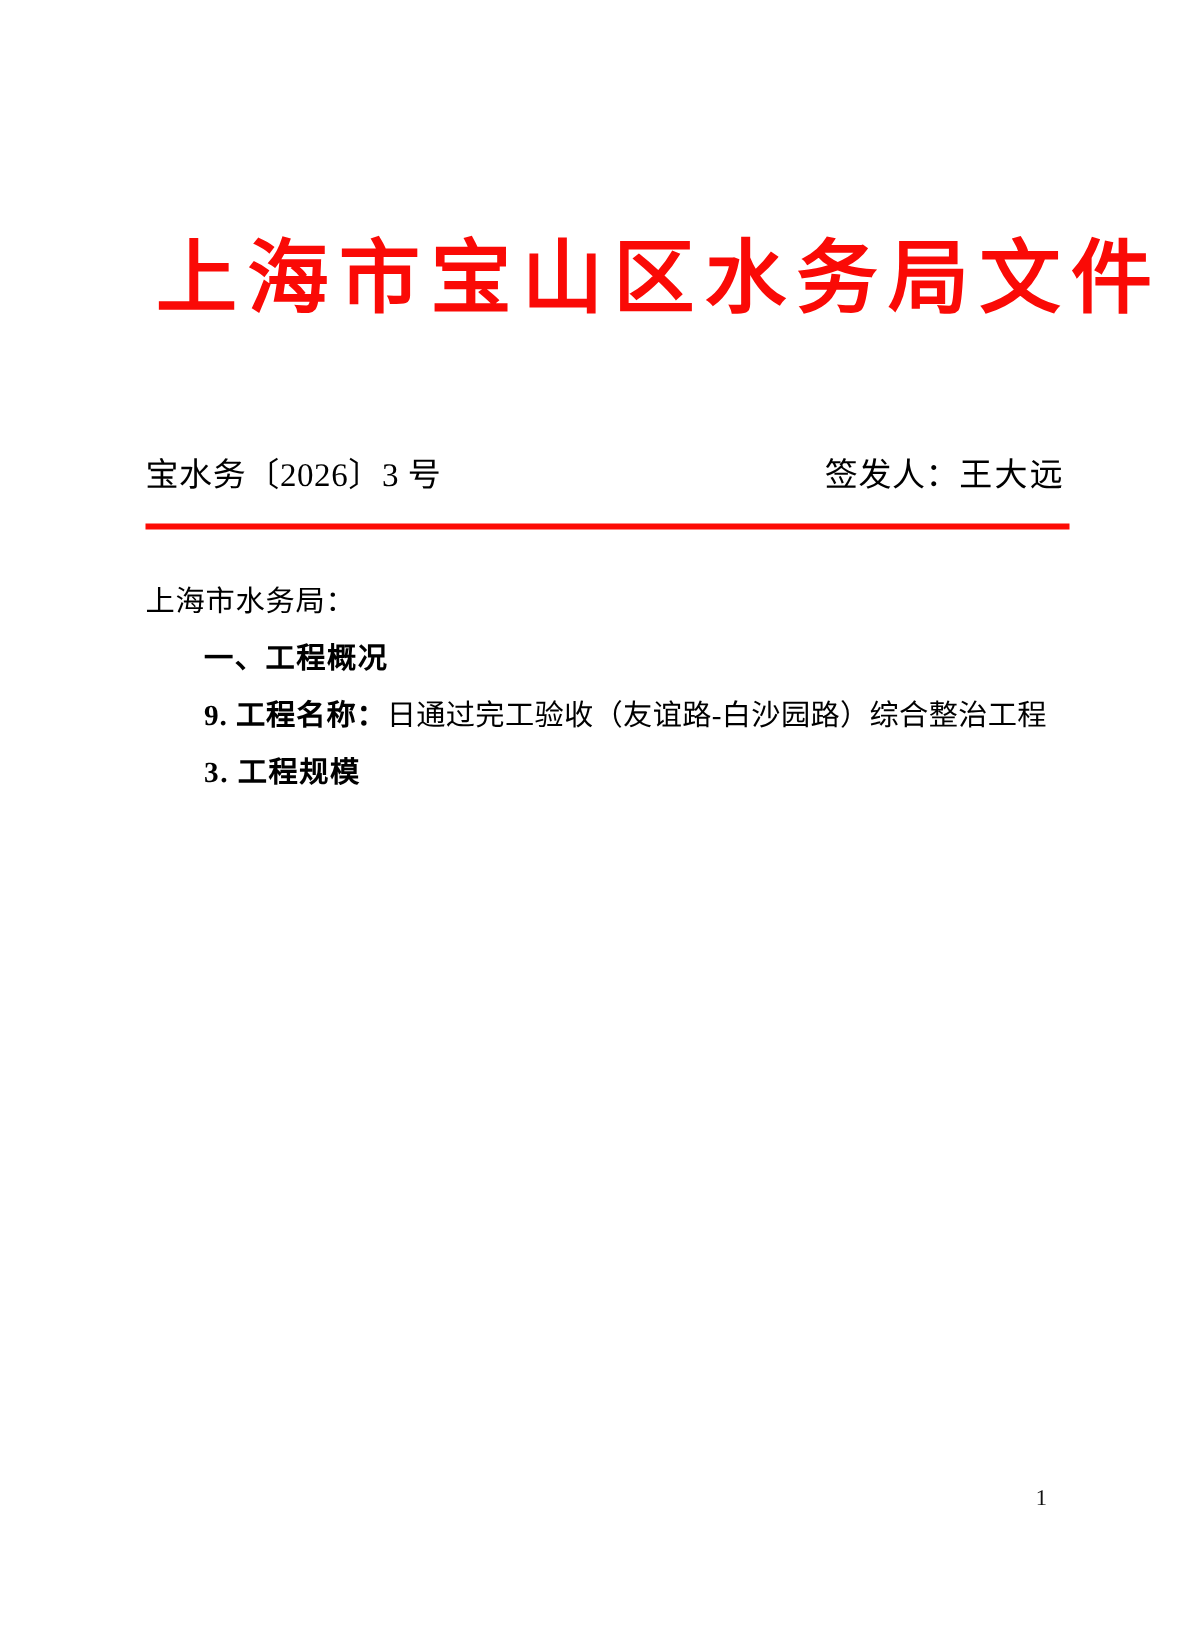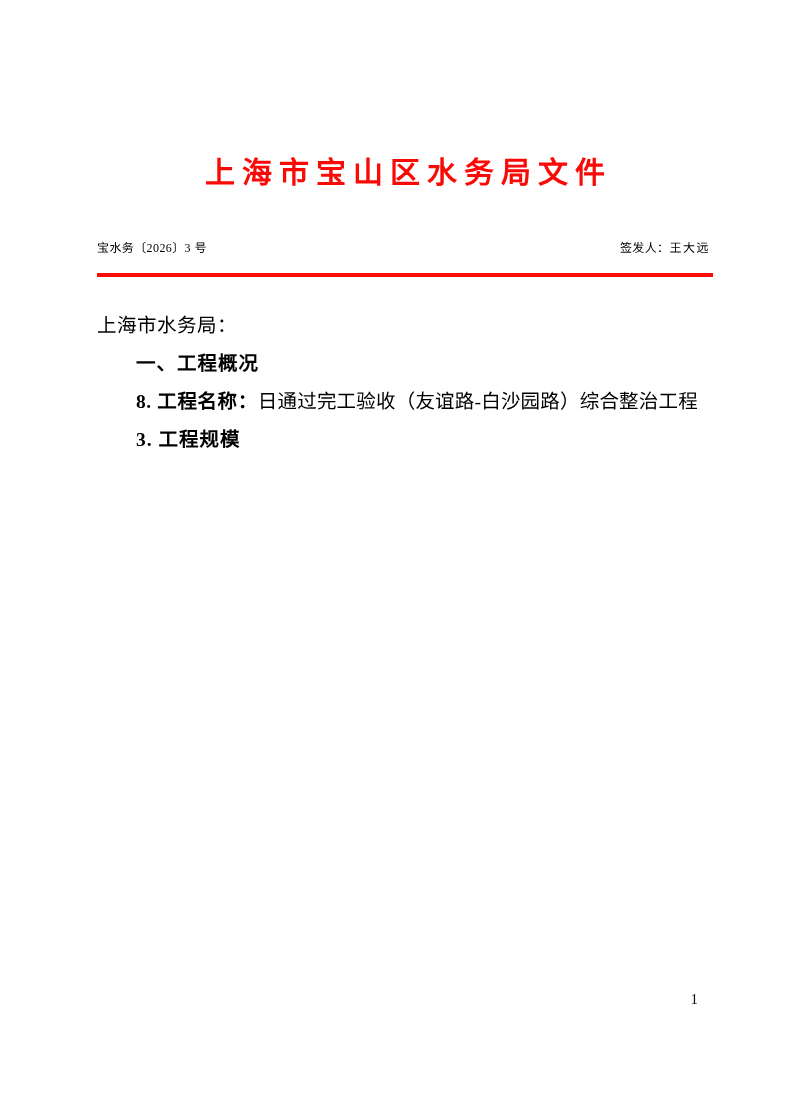--- a/index.html
+++ b/index.html
@@ -27,34 +27,34 @@
     width: 616px;
   }
 
   
   .masthead {
     margin-top: 155px;
     text-align: center;
     color: #fa0a06;
     font-family: "Liberation Serif", "DejaVu Serif", serif;
     font-weight: bold;
-    font-size: 30px;
+    font-size: 54px;
     line-height: 1.18;
     letter-spacing: 7px;
     white-space: nowrap;
     text-indent: 7px;
   }
 
   
   .docnum-row {
-    margin-top: 49px;
+    margin-top: 81px;
     display: flex;
     align-items: baseline;
     justify-content: space-between;
-    font-size: 12px;
+    font-size: 22px;
     line-height: 1.5;
     padding-right: 3px;
   }
   .docnum {
     letter-spacing: 0.4px;
     white-space: nowrap;
   }
   .signer {
     white-space: nowrap;
     letter-spacing: 0.4px;
@@ -152,21 +152,21 @@
 
 
     <div class="body-block">
 
       <div class="addressee">上海市水务局：</div>
 
 
       <div class="heading-1">一、工程概况</div>
 
       <div class="item">
-        <span class="lbl">8. 工程名称：</span><span>日通过完工验收（友谊路-白沙园路）综合整治工程</span>
+        <span class="lbl">9. 工程名称：</span><span>日通过完工验收（友谊路-白沙园路）综合整治工程</span>
       </div>
 
 
       <div class="item bold-only">3. 工程规模</div>
 
     </div>
   </div>
 
   <div class="page-number">1</div>
 

